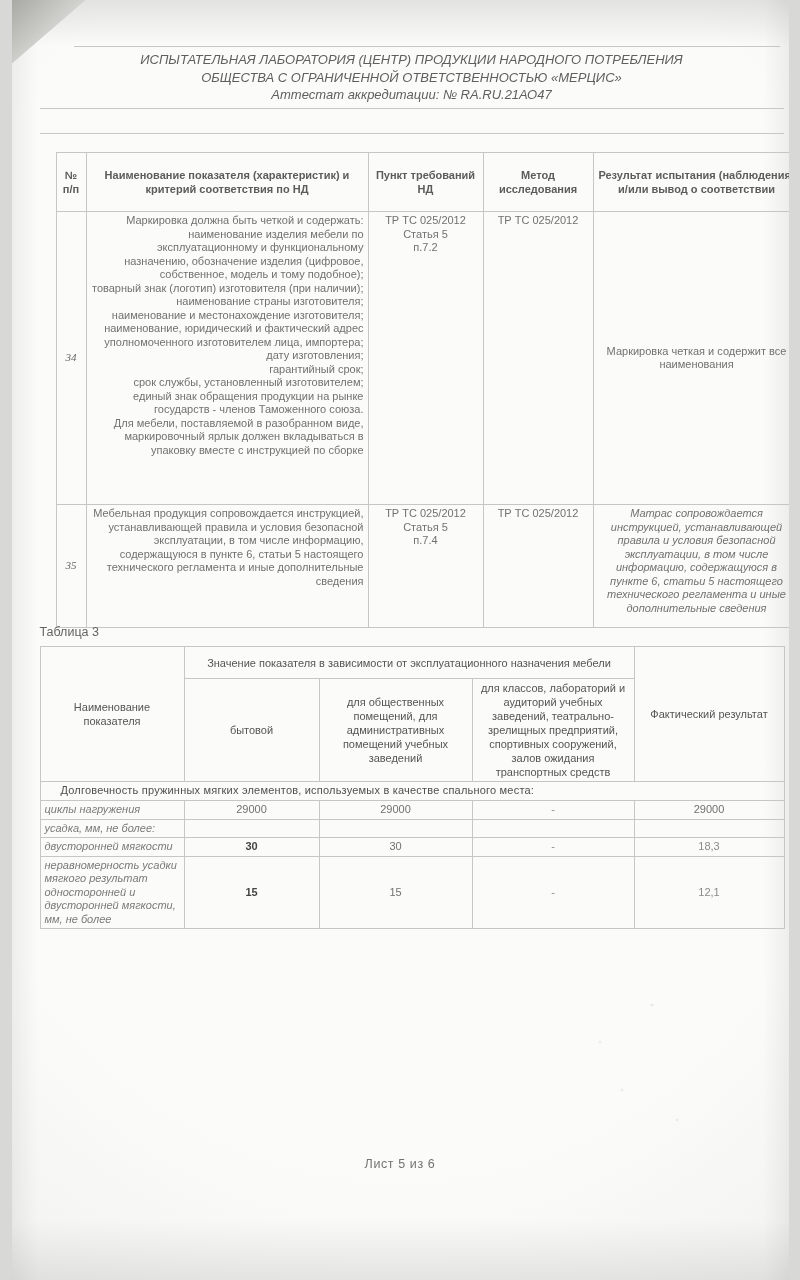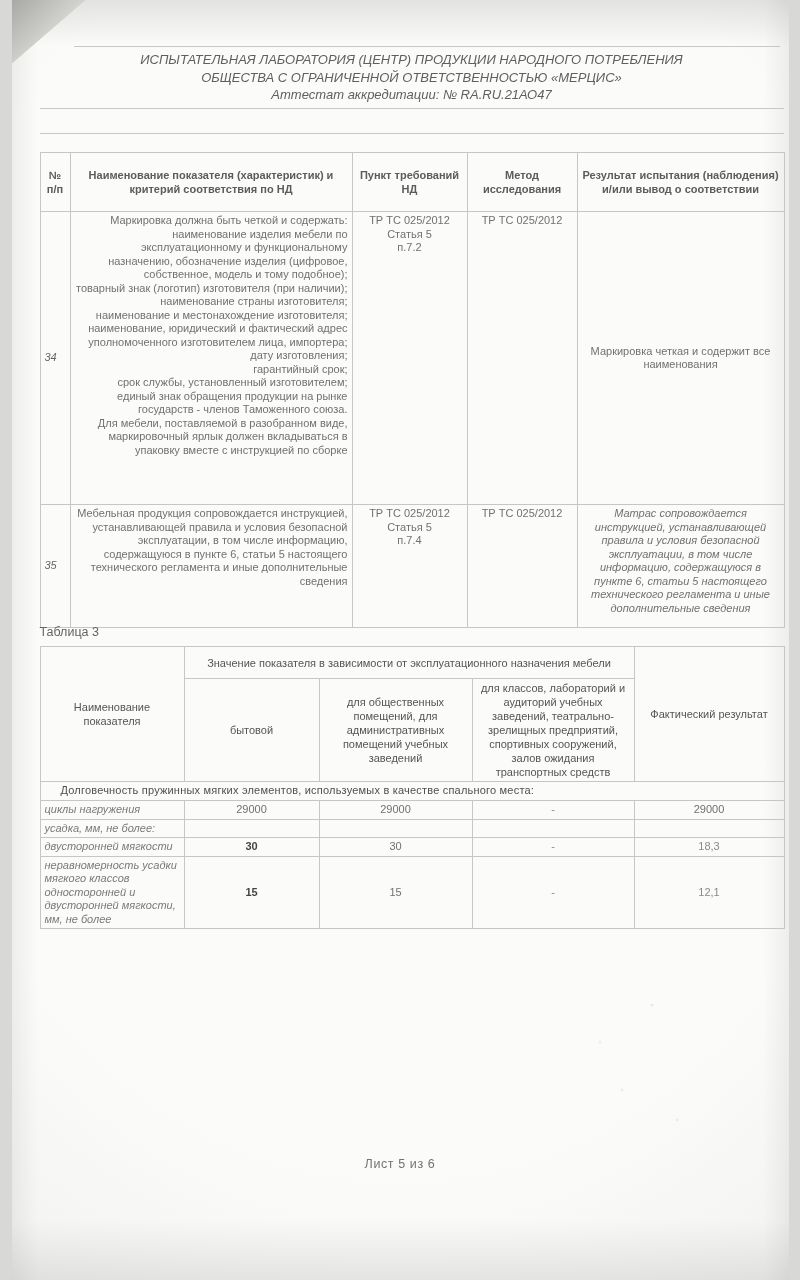--- a/index.html
+++ b/index.html
@@ -51,23 +51,23 @@
   td,th {
     border:1px solid #c6c6c4;
     padding:2px 4px;
     font-size:11px; line-height:13.5px;
     vertical-align:top;
     word-wrap:break-word;
     color:#71716f;
   }
   th { font-weight:bold; color:#5c5c5a; vertical-align:middle; text-align:center; line-height:14px; }
 
-  .t1 { position:absolute; left:28px; top:152px; width:744px; }
+  .t1 { position:absolute; left:44px; top:152px; width:744px; }
   .t1 .h-row th { height:54px; }
-  .cell-num    { vertical-align:middle; font-style:italic; color:#666664; }
+  .cell-num    { text-align:center; vertical-align:middle; font-style:italic; color:#666664;font-family:Liberation Serif, serif; }
   .cell-name   { text-align:right; white-space:pre-line; }
   .cell-clause { text-align:center; white-space:pre-line; }
   .cell-method { text-align:center; }
   .cell-result-mid { text-align:center; vertical-align:middle; white-space:pre-line; }
   .cell-result-top { text-align:center; white-space:pre-line;font-style:italic; }
   .row34 td { height:288px; }
   .row35 td { height:118px; }
 
   .t3-label { position:absolute; left:28px; top:625px; font-size:12.5px; color:#646462; }
   .t3 { position:absolute; left:28px; top:646px; width:744px; }
@@ -207,21 +207,21 @@
       <td class="val"></td>
     </tr>
     <tr>
       <td class="name">двусторонней мягкости</td>
       <td class="val dark">30</td>
       <td class="val">30</td>
       <td class="val light">-</td>
       <td class="val light">18,3</td>
     </tr>
     <tr class="r-tall">
-      <td class="name">неравномерность усадки мягкого классов односторонней и двусторонней мягкости, мм, не более</td>
+      <td class="name">неравномерность усадки мягкого результат односторонней и двусторонней мягкости, мм, не более</td>
       <td class="val dark">15</td>
       <td class="val">15</td>
       <td class="val light">-</td>
       <td class="val light">12,1</td>
     </tr>
   </tbody>
     </table>
 
   <div class="footer">Лист 5 из 6</div>
 </div>

